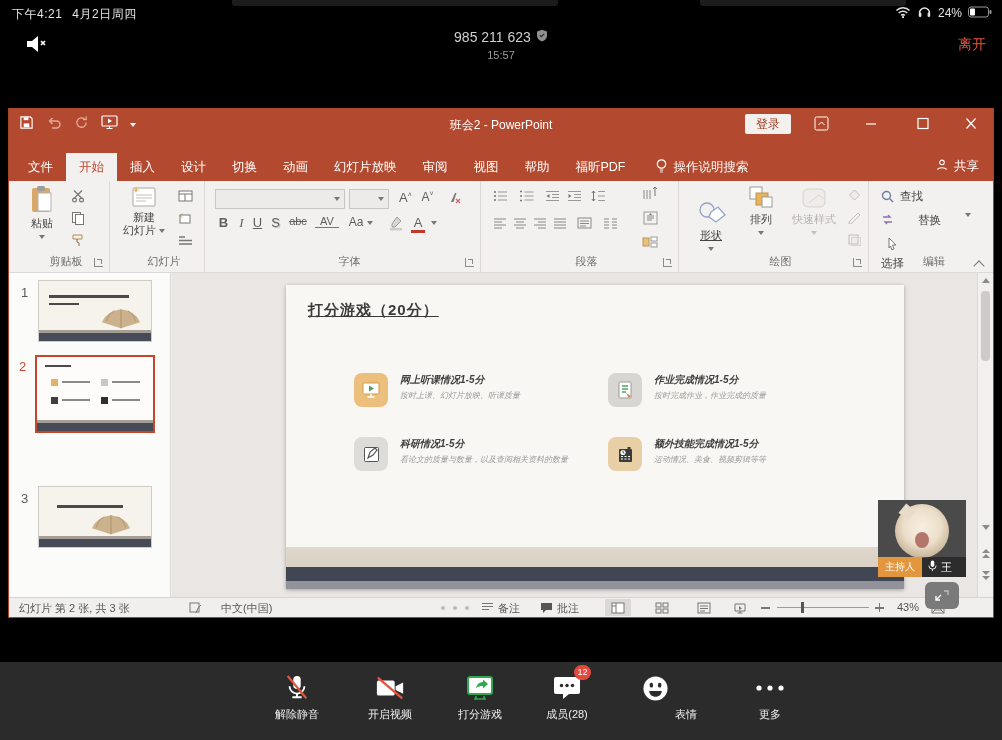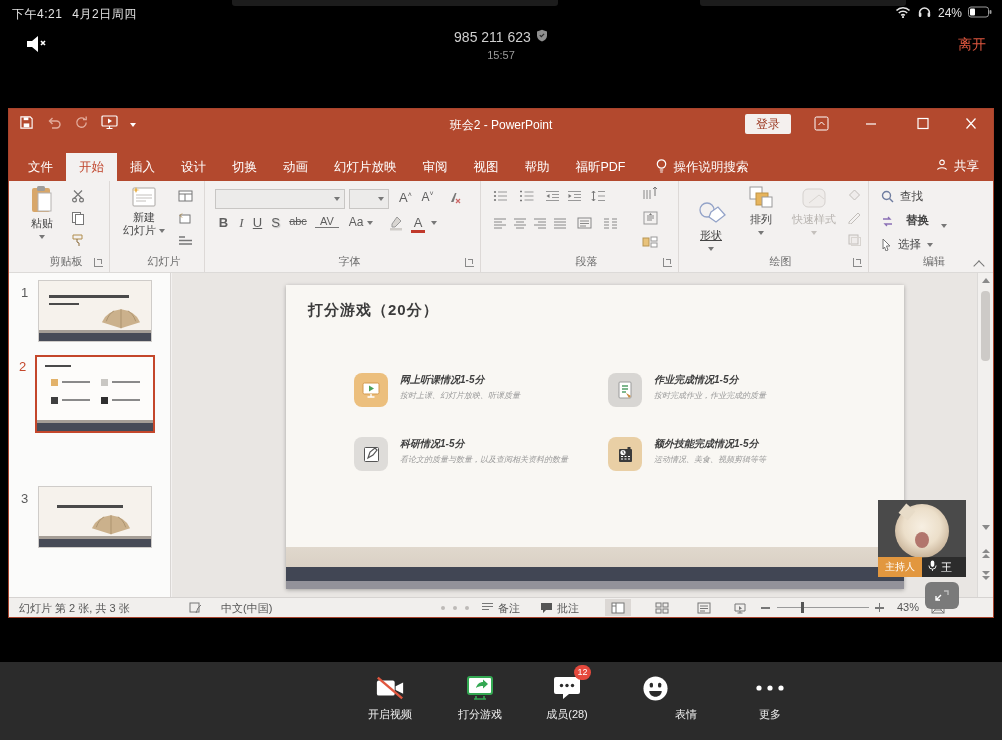--- a/index.html
+++ b/index.html
@@ -65,21 +65,21 @@
   .vscroll{position:absolute;right:0;top:0;width:16px;bottom:0;background:#f2f0ee;border-left:1px solid #dcdad8;}
   .tri{width:0;height:0;position:absolute;left:4px;}
   .tri.up{border-left:4px solid transparent;border-right:4px solid transparent;border-bottom:5px solid #8a8a8a;}
   .tri.dn{border-left:4px solid transparent;border-right:4px solid transparent;border-top:5px solid #8a8a8a;}
   .dbl{position:absolute;left:4px;width:8px;height:10px;}
   .dbl i{position:absolute;left:0;width:0;height:0;border-left:4px solid transparent;border-right:4px solid transparent;}
   .dbl.up i{border-bottom:4px solid #8a8a8a;}
   .dbl.dn i{border-top:4px solid #8a8a8a;}
 
   .slide{position:absolute;left:114px;top:12px;width:618px;height:304px;background:#f9f7f3;box-shadow:0 1px 4px rgba(0,0,0,.3);}
-  .slide-title{position:absolute;left:22px;top:16px;font-size:15px;font-weight:bold;color:#3b3b3b;letter-spacing:1px;}
+  .slide-title{position:absolute;left:22px;top:16px;font-size:15px;font-weight:bold;color:#3b3b3b;letter-spacing:1px;text-decoration:underline;}
   .s-item{position:absolute;width:240px;display:flex;gap:12px;font-style:italic;}
   .s-ico{width:34px;height:34px;border-radius:8px;flex:0 0 34px;display:flex;align-items:center;justify-content:center;}
   .s-txt .st{font-size:10px;font-weight:bold;color:#3f3f3f;margin-bottom:3px;}
   .s-txt .sd{font-size:8px;color:#9a9a9a;line-height:1.45;width:180px;}
   .strip{position:absolute;left:0;right:0;bottom:0;height:42px;background:linear-gradient(#e0d8cd,#d3c8bb);}
   .strip:before{content:"";position:absolute;left:0;right:0;bottom:8px;height:14px;background:#414654;}
   .strip:after{content:"";position:absolute;left:0;right:0;bottom:0;height:8px;background:#93929a;}
 
   
   .ppt-statusbar{position:absolute;bottom:0;left:0;right:0;height:20px;background:#f1efed;border-top:1px solid #d6d3d1;font-size:11px;color:#555;}
@@ -461,28 +461,28 @@
       </div>
 
       <div class="rgroup" style="left:860px;width:116px;border-right:none;">
         <div style="position:absolute;left:12px;top:8px;display:flex;gap:6px;align-items:center;font-size:11.5px;color:#444;">
           <svg width="13" height="13" viewBox="0 0 13 13">
               <circle cx="5.5" cy="5.5" r="4" fill="none" stroke="#6f7da0" stroke-width="1.4"></circle>
               <path d="M8.5 8.5L12 12" stroke="#6f7da0" stroke-width="1.4"></path>
             </svg>
           <span>查找</span>
         </div>
-        <div style="position:absolute;left:12px;top:32px;display:flex;gap:12px;align-items:flex-end;font-size:11.5px;color:#444;font-weight:bold;">
+        <div style="position:absolute;left:12px;top:32px;display:flex;gap:24px;align-items:flex-start;font-size:11.5px;color:#444;">
           <svg width="13" height="13" viewBox="0 0 13 13">
               <path d="M2 4h7l-2-2M11 9H4l2 2" fill="none" stroke="#8a6fb5" stroke-width="1.3"></path>
             </svg>
           <span>替换</span>
           <span class="chev"></span>
         </div>
-        <div style="position:absolute;left:12px;top:56px;display:flex;gap:6px;align-items:center;font-size:11.5px;color:#444;">
+        <div style="position:absolute;left:12px;top:56px;display:flex;gap:6px;align-items:center;font-size:11.5px;color:#444;flex-direction:column;">
           <svg width="11" height="13" viewBox="0 0 11 13">
               <path d="M2 1l7 7H5.5L7 12l-2 1-1.5-4L2 11z" fill="#fff" stroke="#777"></path>
             </svg>
           <span>选择</span>
           <span class="chev"></span>
         </div>
         <div class="glabel">编辑</div>
       </div>
       <div class="collapse"></div>
     </div>
@@ -666,20 +666,31 @@
       <span class="sb" style="left:888px;">43%</span>
       <span class="sb" style="left:922px;top:4px;"><svg width="14" height="12" viewBox="0 0 14 12">
             <rect x="1" y="1" width="12" height="10" fill="none" stroke="#777"></rect>
             <path d="M4 4h6v4H4z" fill="none" stroke="#777"></path>
             <path d="M1 1l3 3M13 1l-3 3M1 11l3-3M13 11l-3-3" stroke="#777"></path>
           </svg></span>
     </div>
   </div>
 
   <div class="mtoolbar">
+    <div class="mbtn" style="left:255px;">
+      <div class="icw">
+        <svg width="26" height="30" viewBox="0 0 28 30">
+            <rect x="10" y="2" width="8" height="14" rx="4" fill="#fff"></rect>
+            <path d="M6 13a8 8 0 0 0 16 0" fill="none" stroke="#fff" stroke-width="2"></path>
+            <path d="M14 21v4M9 25h10" stroke="#fff" stroke-width="2"></path>
+            <path d="M4 2l20 24" stroke="#e0573f" stroke-width="2.4"></path>
+          </svg>
+      </div>
+      <div class="lbl">解除静音</div>
+    </div>
     <div class="mbtn" style="left:348px;">
       <div class="icw">
         <svg width="30" height="24" viewBox="0 0 32 24">
             <rect x="2" y="4" width="19" height="16" rx="2" fill="#fff"></rect>
             <path d="M22 10l8-4v12l-8-4z" fill="#fff"></path>
             <path d="M3 1l26 22" stroke="#e0573f" stroke-width="2.6"></path>
           </svg>
       </div>
       <div class="lbl">开启视频</div>
     </div>

